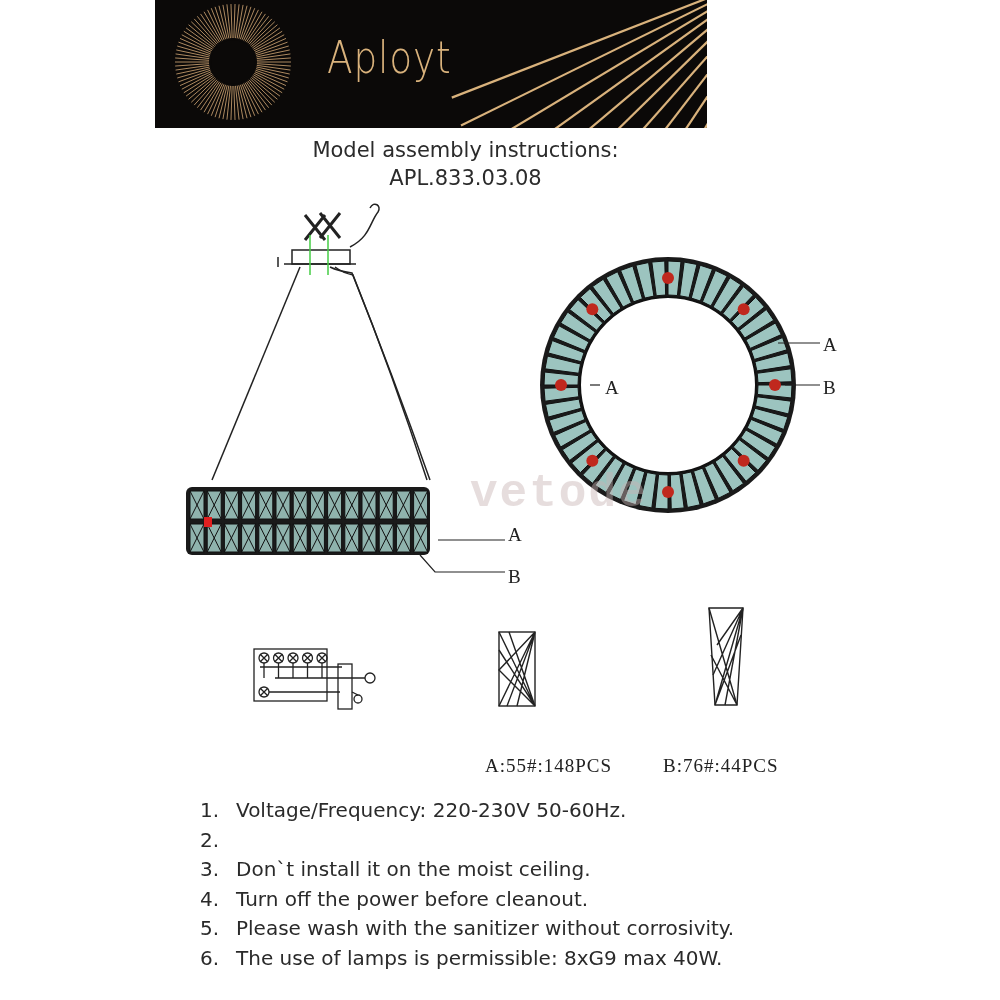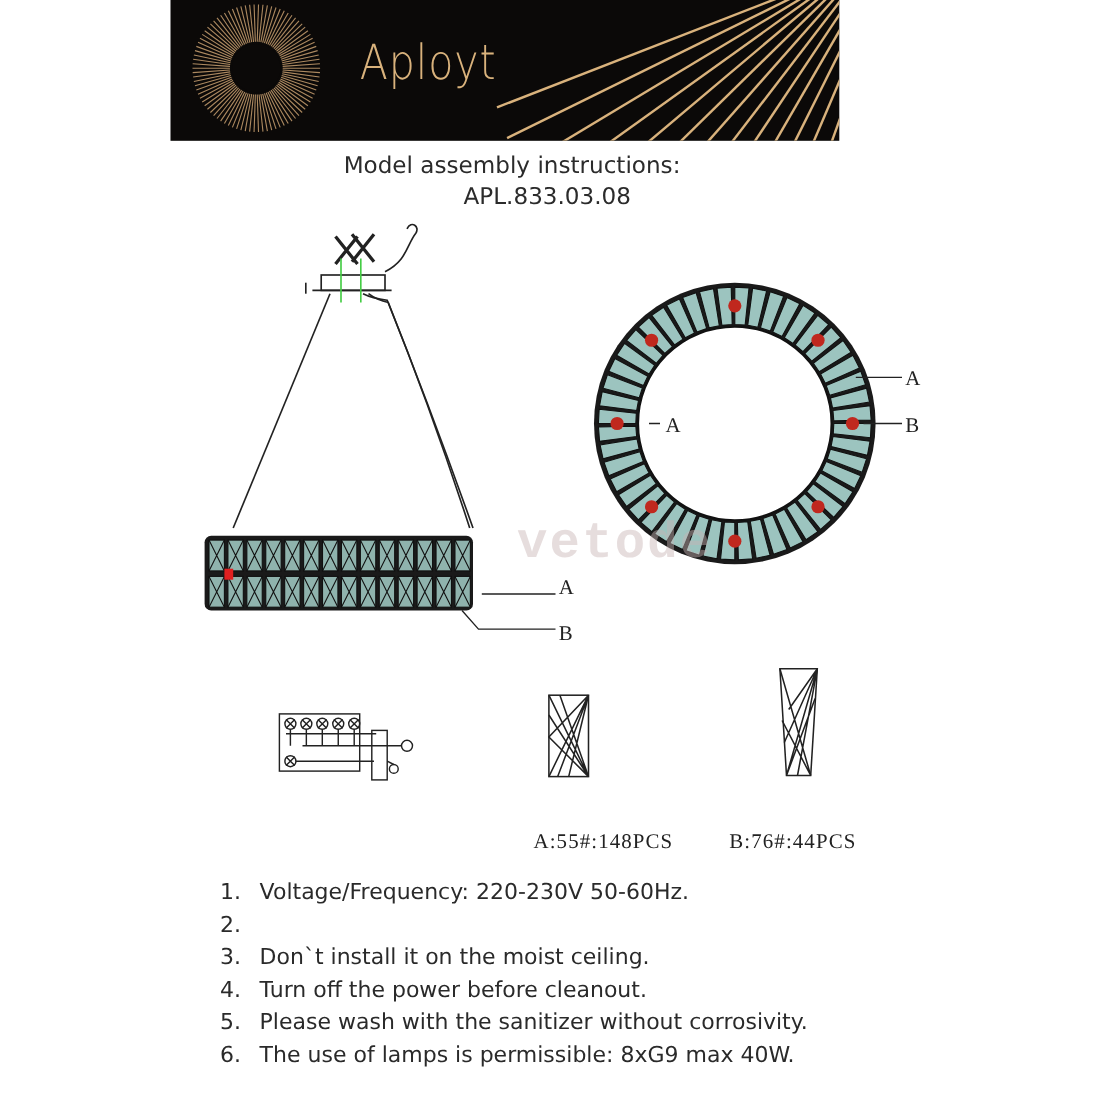--- a/index.html
+++ b/index.html
@@ -1,21 +1,21 @@
 <!DOCTYPE html>
 <html><head>
 <meta charset="utf-8">
 <style>
   html, body { margin: 0; padding: 0; background: #ffffff; }
   body { width: 1000px; height: 1000px; position: relative; overflow: hidden; font-family: "DejaVu Sans", sans-serif; color: #2a2a2a; }
-  .banner { position: absolute; left: 155px; top: 0; width: 608px; height: 128px; background: #0b0908; overflow: hidden; }
+  .banner { position: absolute; left: 155px; top: 0; width: 552px; height: 128px; background: #0b0908; overflow: hidden; }
   .banner svg { position: absolute; left: 0; top: 0; }
   .brand { position: absolute; left: 172px; top: 32px; font-family: "DejaVu Sans", sans-serif; font-weight: 200; font-size: 44px; color: #d9b27c; letter-spacing: 1px; transform: scaleX(0.85); transform-origin: left; }
   .title { position: absolute; left: 0; width: 931px; text-align: center; font-size: 21px; color: #2b2b2b; }
-  .t1 { top: 138px; } .t2 { top: 166px; padding-left: 32px; }
+  .t1 { top: 138px; } .t2 { top: 166px; }
   .draw { position: absolute; }
   .watermark { position: absolute; left: 470px; top: 468px; font-family: Liberation Mono, monospace; font-weight: bold; font-size: 46px; color: rgba(200,180,180,0.45); letter-spacing: 2px; }
   .lbl { position: absolute; font-family: "Liberation Serif", serif; font-size: 19px; color: #222; }
   .pcs { position: absolute; font-family: "Liberation Serif", serif; font-size: 19px; color: #222; letter-spacing: 1px; margin-top: 20px; }
   .notes { position: absolute; left: 200px; top: 796px; list-style: none; margin: 0; padding: 0; font-size: 20px; line-height: 29.5px; color: #2a2a2a; }
   .notes li { display: flex; }
   .notes .n { width: 36px; }
 </style>
 </head>
 <body>

